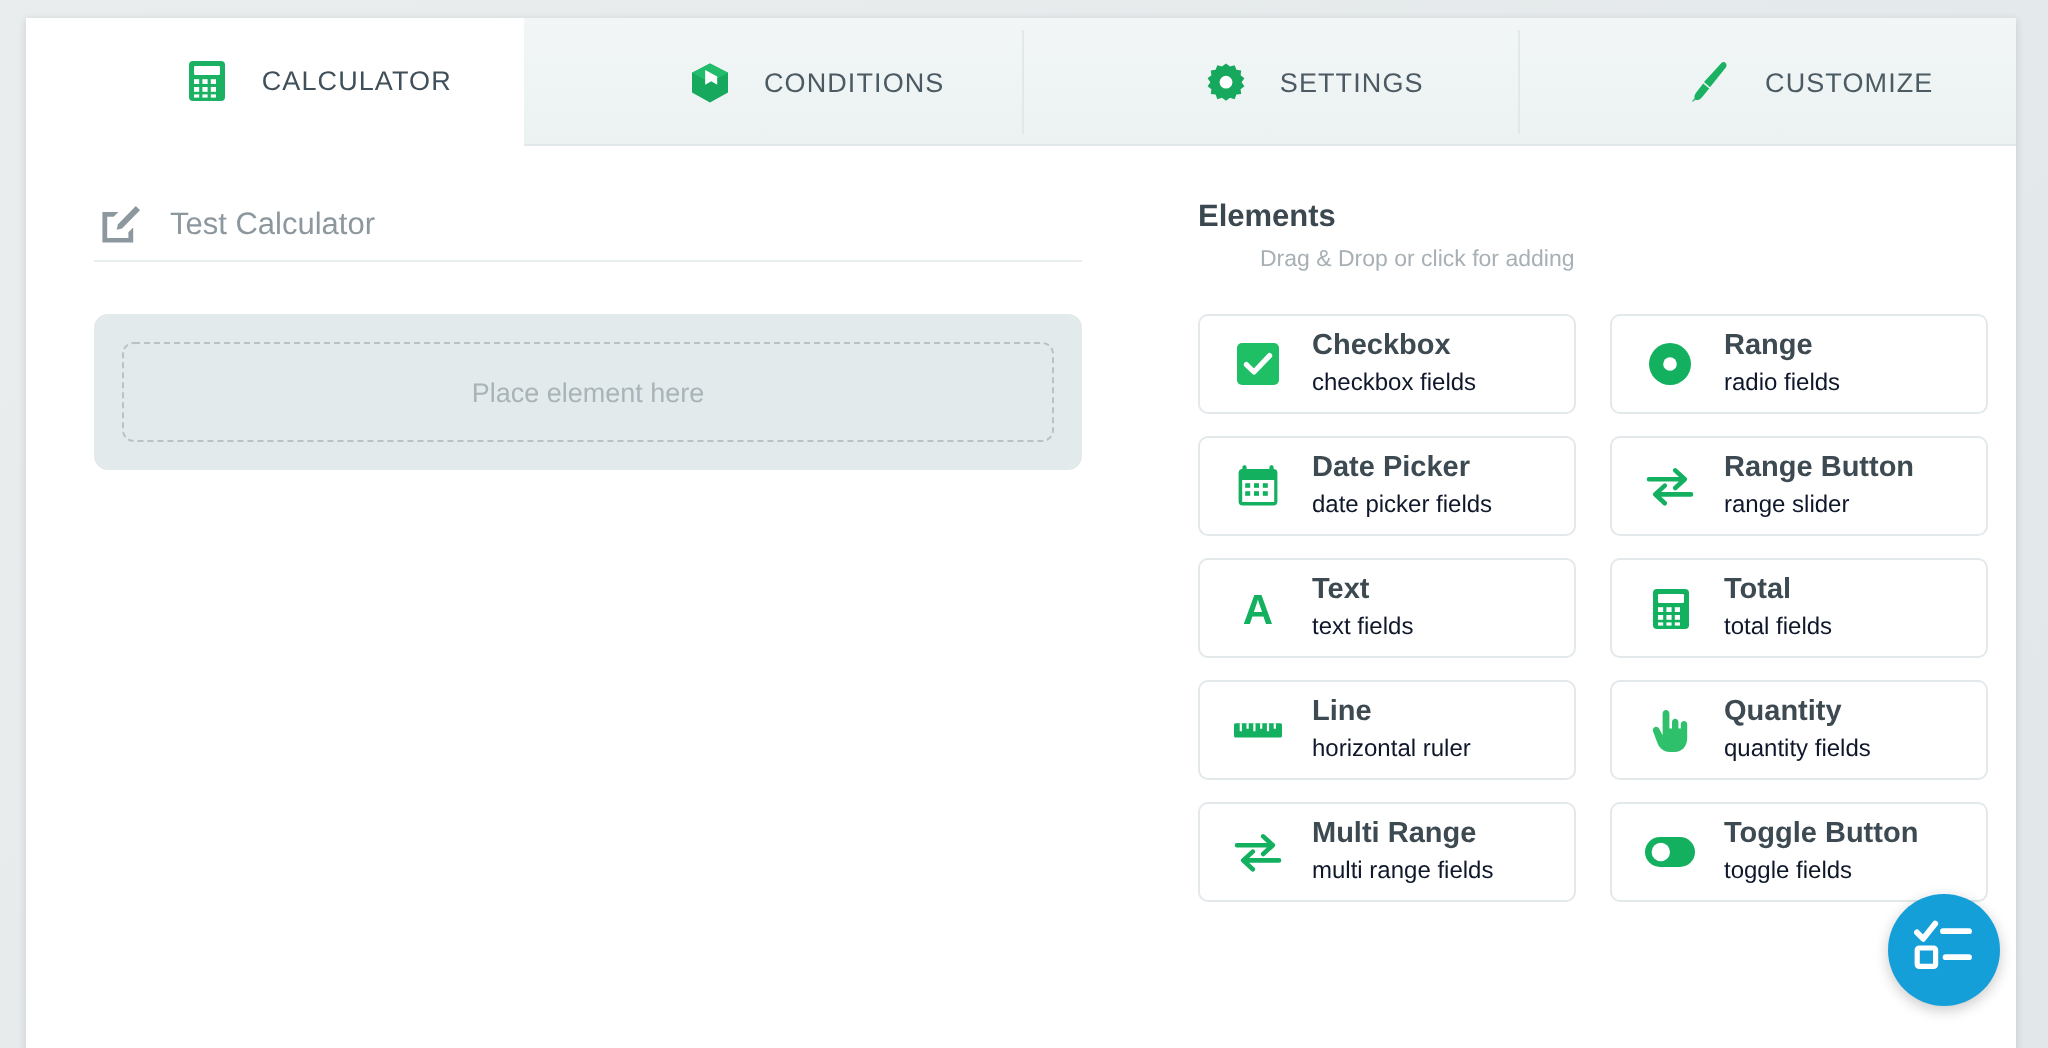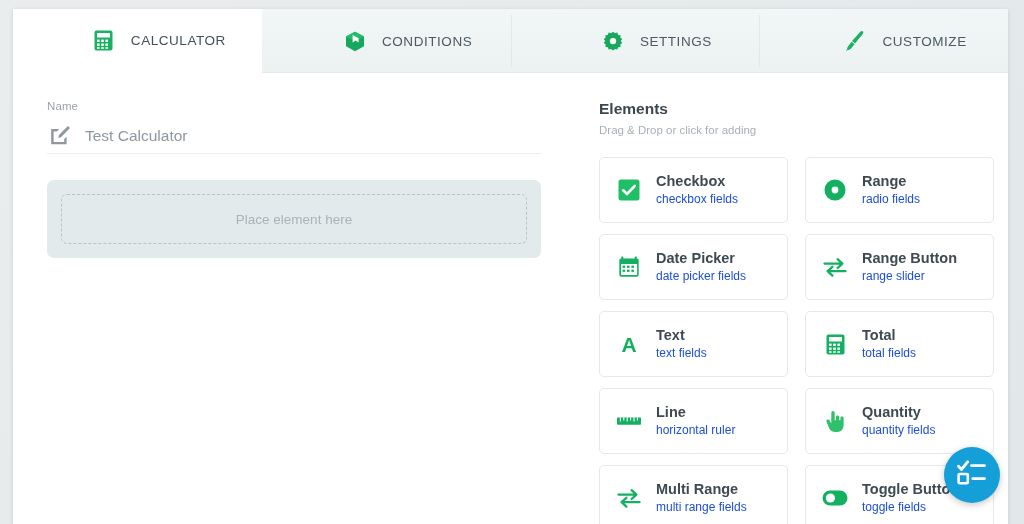--- a/index.html
+++ b/index.html
@@ -154,35 +154,36 @@
   .panel-title {
     font-size: 15.5px;
     color: #3c4850;
     font-weight: 700;
     margin-bottom: 6px;
   }
   .panel-sub {
     font-size: 11.5px;
     color: #a7b0b5;
     margin-bottom: 21px;
+    margin-left: 31px;
   }
 
   .elements-grid {
     display: grid;
     grid-template-columns: 1fr 1fr;
     gap: 11px 17px;
   }
   .element-card {
     display: flex;
     align-items: center;
     gap: 14px;
     background: #ffffff;
     border: 1px solid #e3e9eb;
     border-radius: 5px;
-    height: 66px;
+    height: 50px;
     padding: 0 12px 0 16px;
     cursor: pointer;
     overflow: hidden;
   }
   .el-icon {
     width: 26px;
     height: 26px;
     flex: 0 0 auto;
     display: flex;
     align-items: center;
@@ -191,21 +192,21 @@
   .el-text { min-width: 0; }
   .el-title {
     font-size: 14.5px;
     color: #3d4a52;
     font-weight: 700;
     line-height: 1.15;
     white-space: nowrap;
   }
   .el-sub {
     font-size: 12px;
-    color: #1d4ed8;
+    color: #0f172a;
     line-height: 1.35;
     margin-top: 1px;
     white-space: nowrap;
   }
 
   
   .fab {
     position: absolute;
     right: 24px;
     bottom: 21px;
@@ -276,21 +277,20 @@
         </svg>
       </span>
       <span class="tab-label">CUSTOMIZE</span>
     </div>
   </div>
 
   <div class="content">
 
     <div class="left-col">
 
-      <div class="field-label">Name</div>
 
       <div class="name-row">
         <span class="name-icon">
           <svg width="24" height="24" viewBox="0 0 24 24">
             <path d="M3.2 5.0 L3.2 20.3 L18.6 20.3 L18.6 12.8 L16.2 15.1 L16.2 18.0 L5.6 18.0 L5.6 7.4 L8.8 7.4 L11.2 5.0 Z" fill="#8d979e"></path>
             <path d="M19.9 2.0 L22.0 4.1 L13.0 13.2 L10.3 13.9 L11.0 11.1 Z" fill="#8d979e"></path>
           </svg>
         </span>
         <span class="name-value">Test Calculator</span>
       </div>

